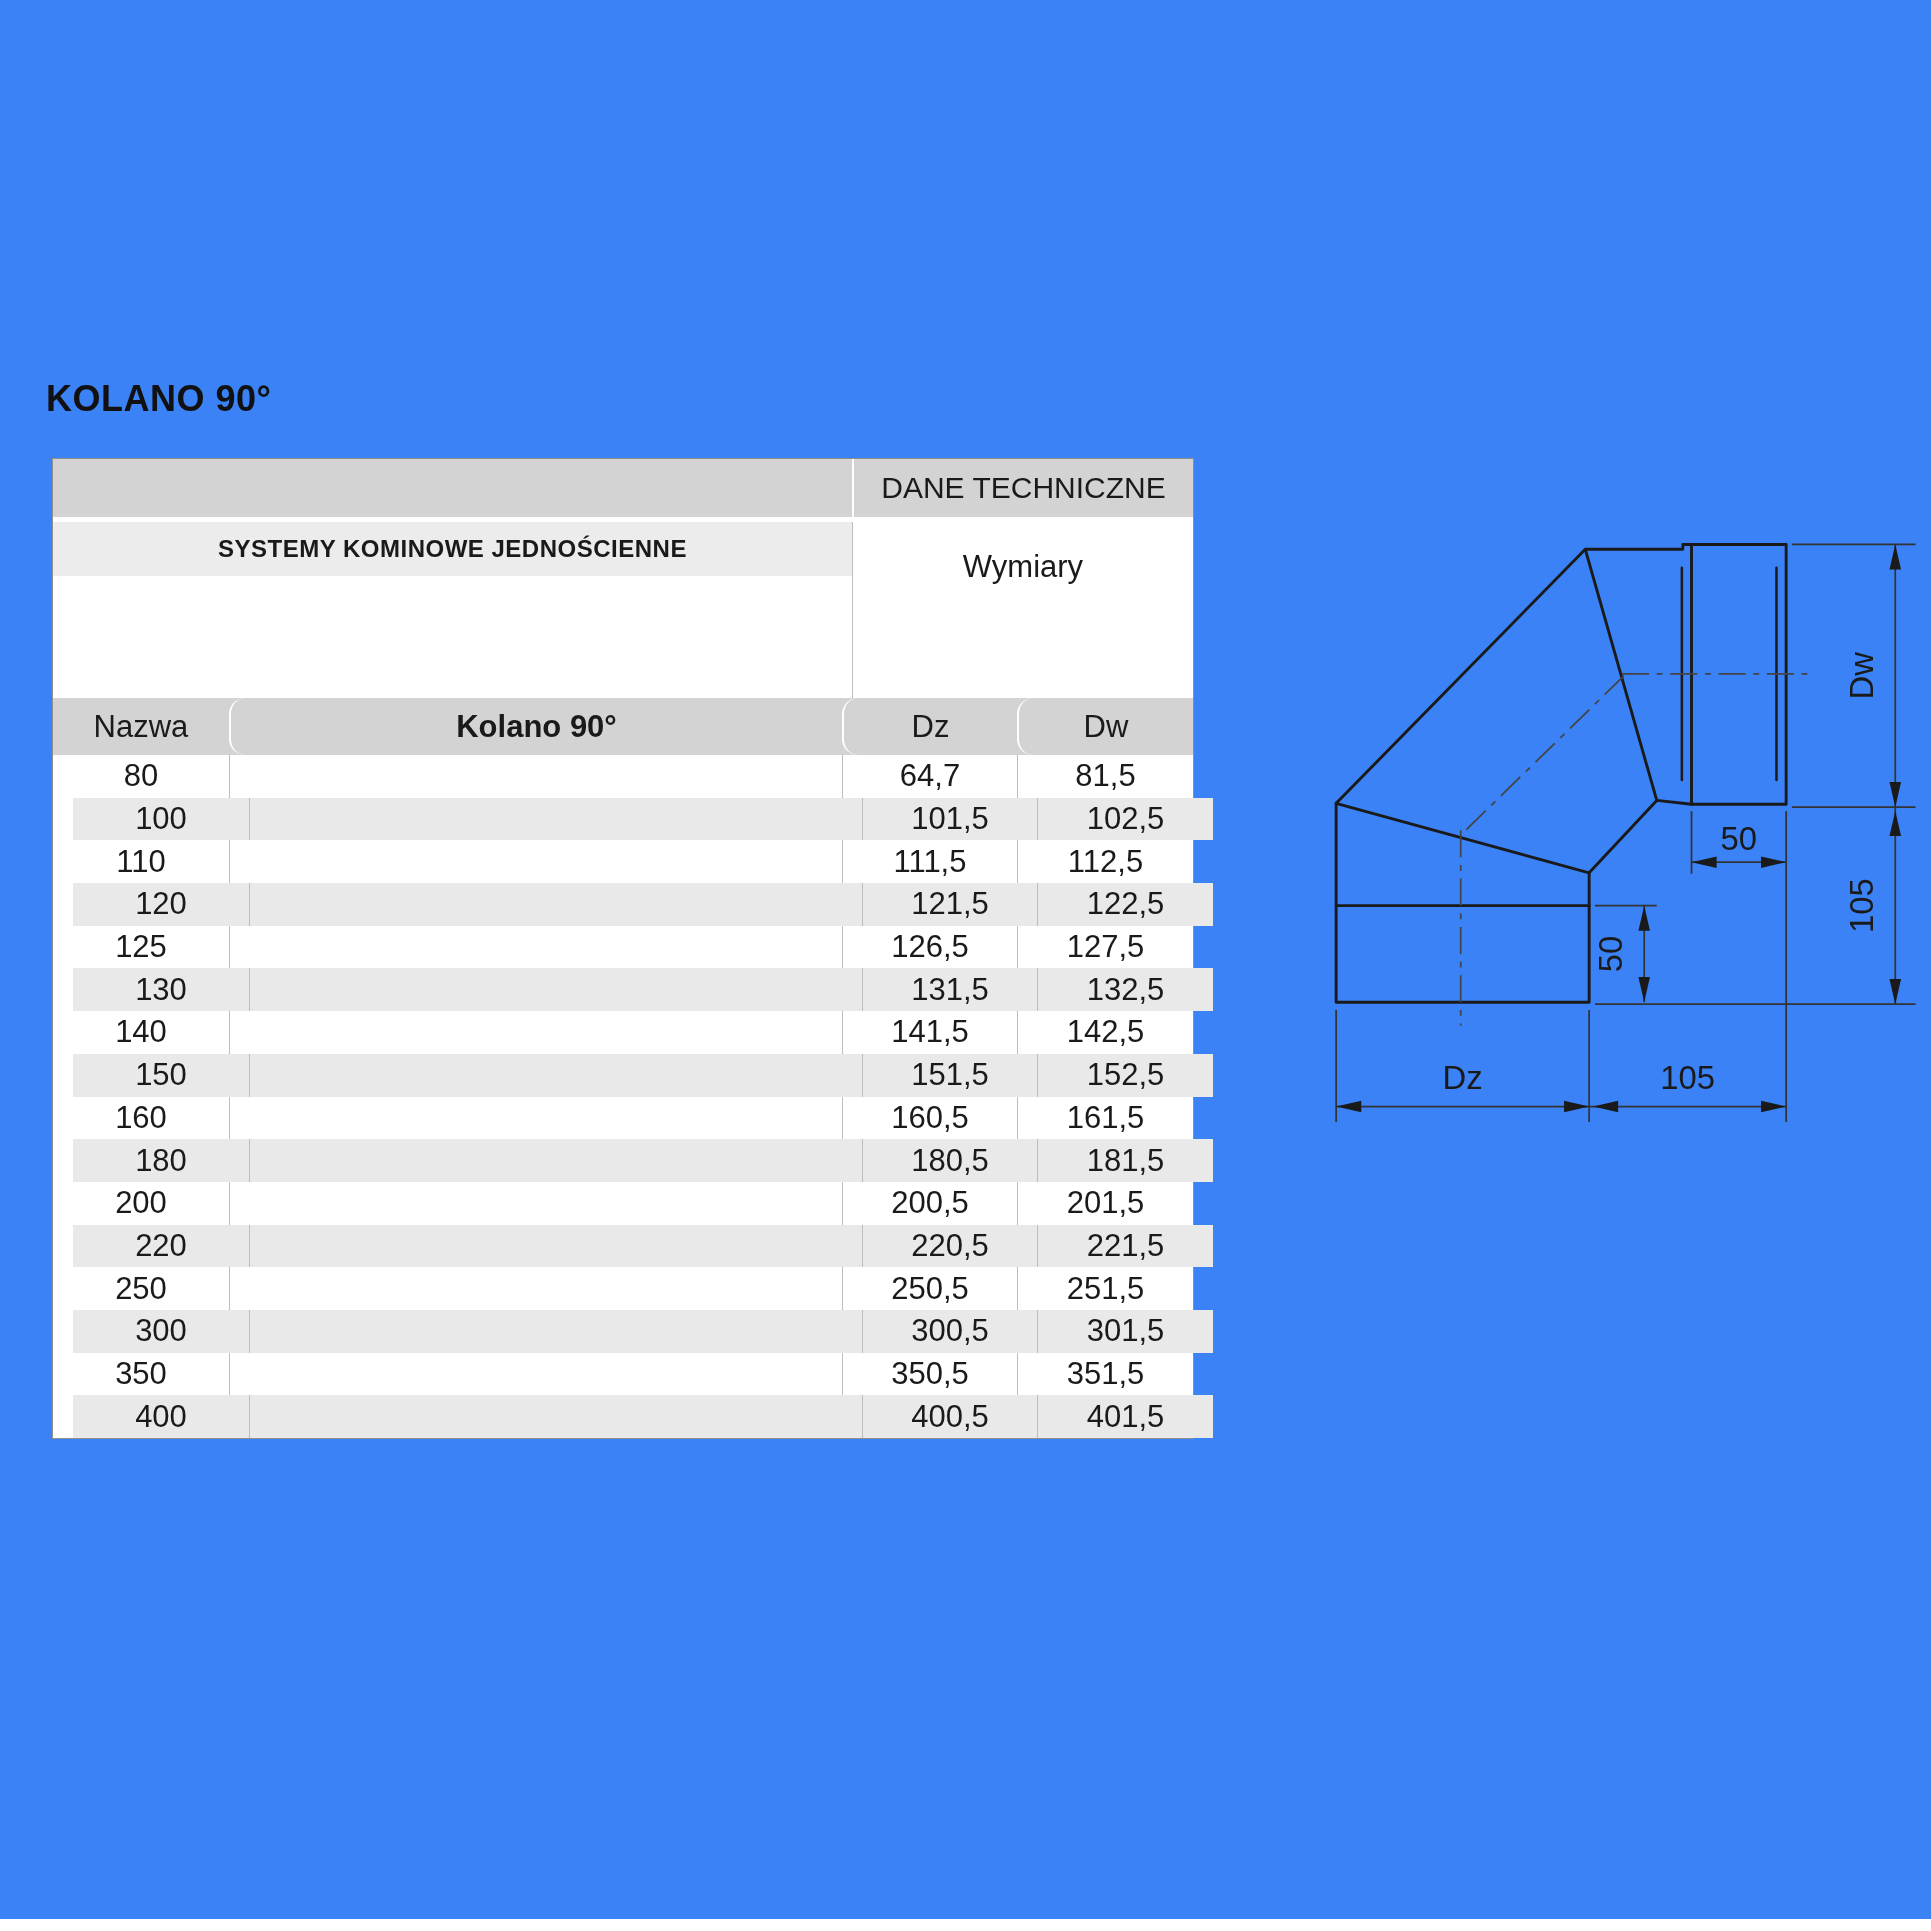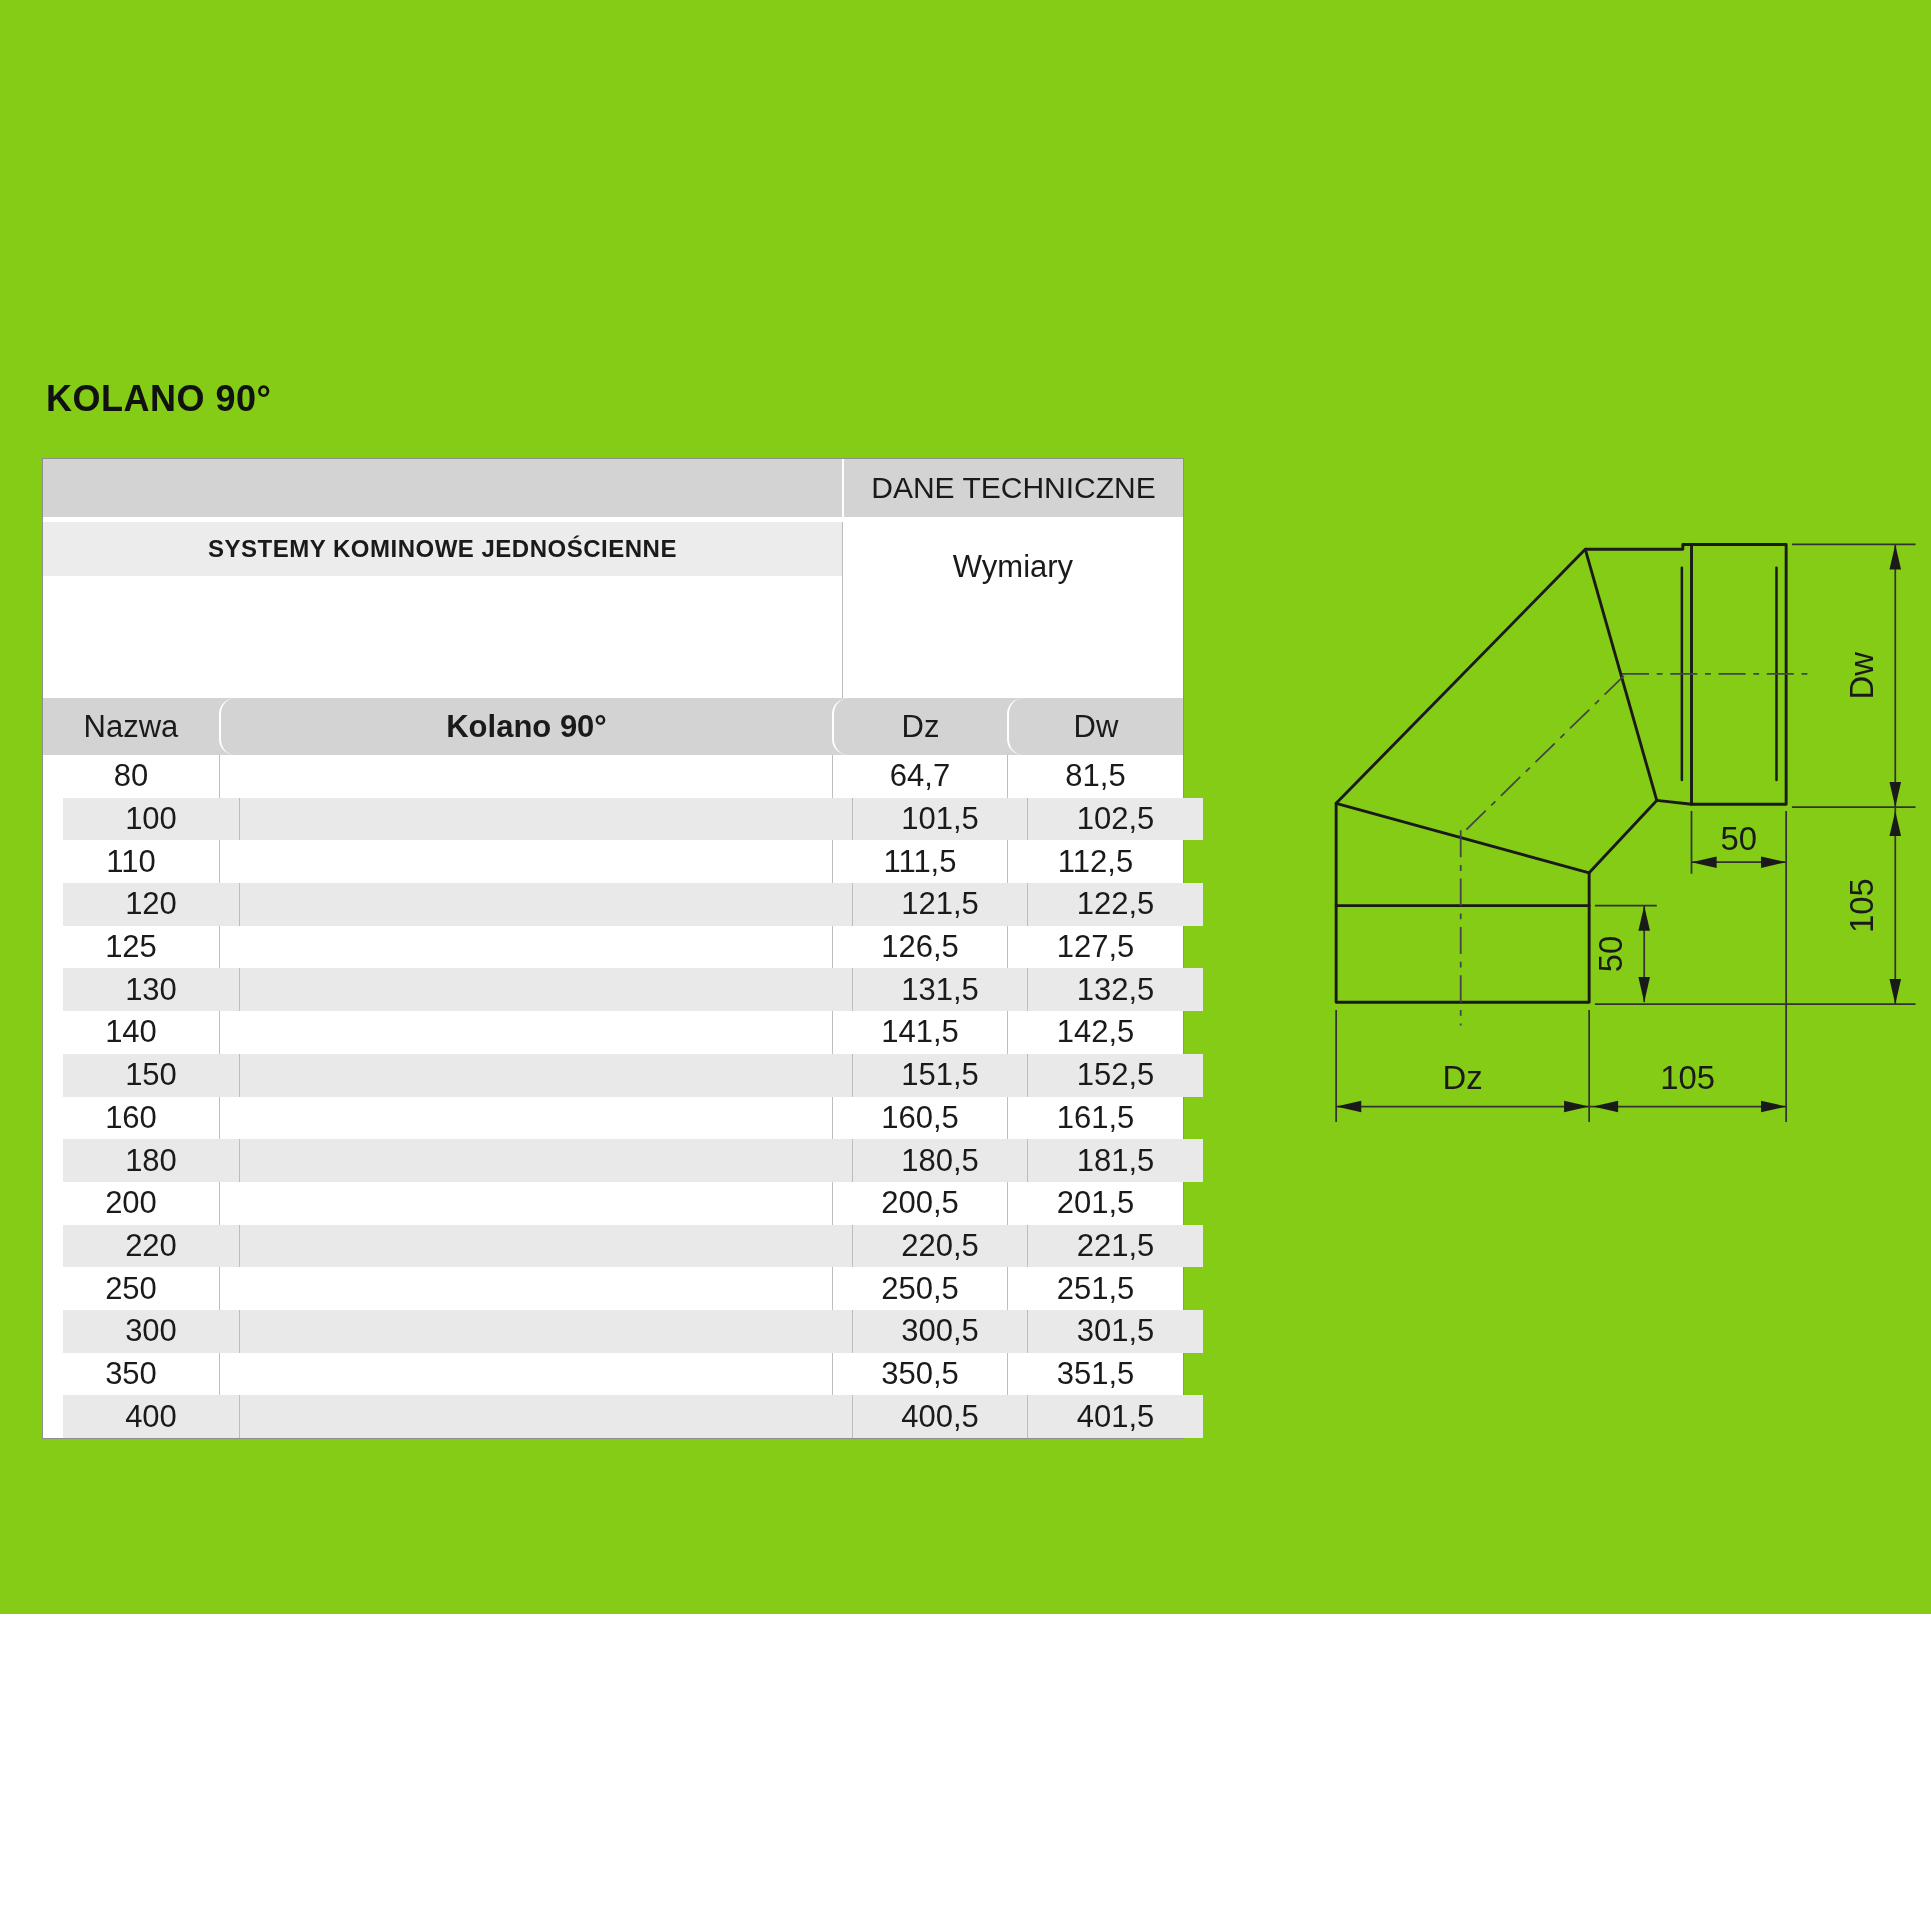--- a/index.html
+++ b/index.html
@@ -1,23 +1,23 @@
 <!DOCTYPE html>
 <html><head>
 <meta charset="utf-8">
 <style>
   html,body{margin:0;padding:0;background:#fff;}
-  .page{position:relative;width:1931px;height:1614px;background:#84cc16;overflow:hidden;
+  .page{position:relative;width:1931px;height:1919px;background:#3b82f6;overflow:hidden;
         font-family:"Liberation Sans",sans-serif;color:#1a1a1a;}
 
   .title{position:absolute;left:46px;top:378px;margin:0;
          font-size:36px;font-weight:bold;letter-spacing:0.5px;color:#111;}
 
   
-  .tbl{position:absolute;left:42px;top:458px;width:1142px;height:981px;
+  .tbl{position:absolute;left:52px;top:458px;width:1142px;height:981px;
        border:1.9px solid #8f8f8f;box-sizing:border-box;background:#fff;padding-left:38px;}
   .tbl *{box-sizing:border-box;}
 
   .band1{position:absolute;left:0;top:0;width:100%;height:60px;background:#d3d3d3;
          border-bottom:2.9px solid #fff;display:grid;grid-template-columns:799px 1fr;}
   .band1-right{border-left:2.9px solid #fff;display:flex;align-items:center;justify-content:center;
                font-size:30px;}
 
   .sys{position:absolute;left:0;top:63px;width:799px;height:54px;background:#ececec;
        display:flex;align-items:center;justify-content:center;

